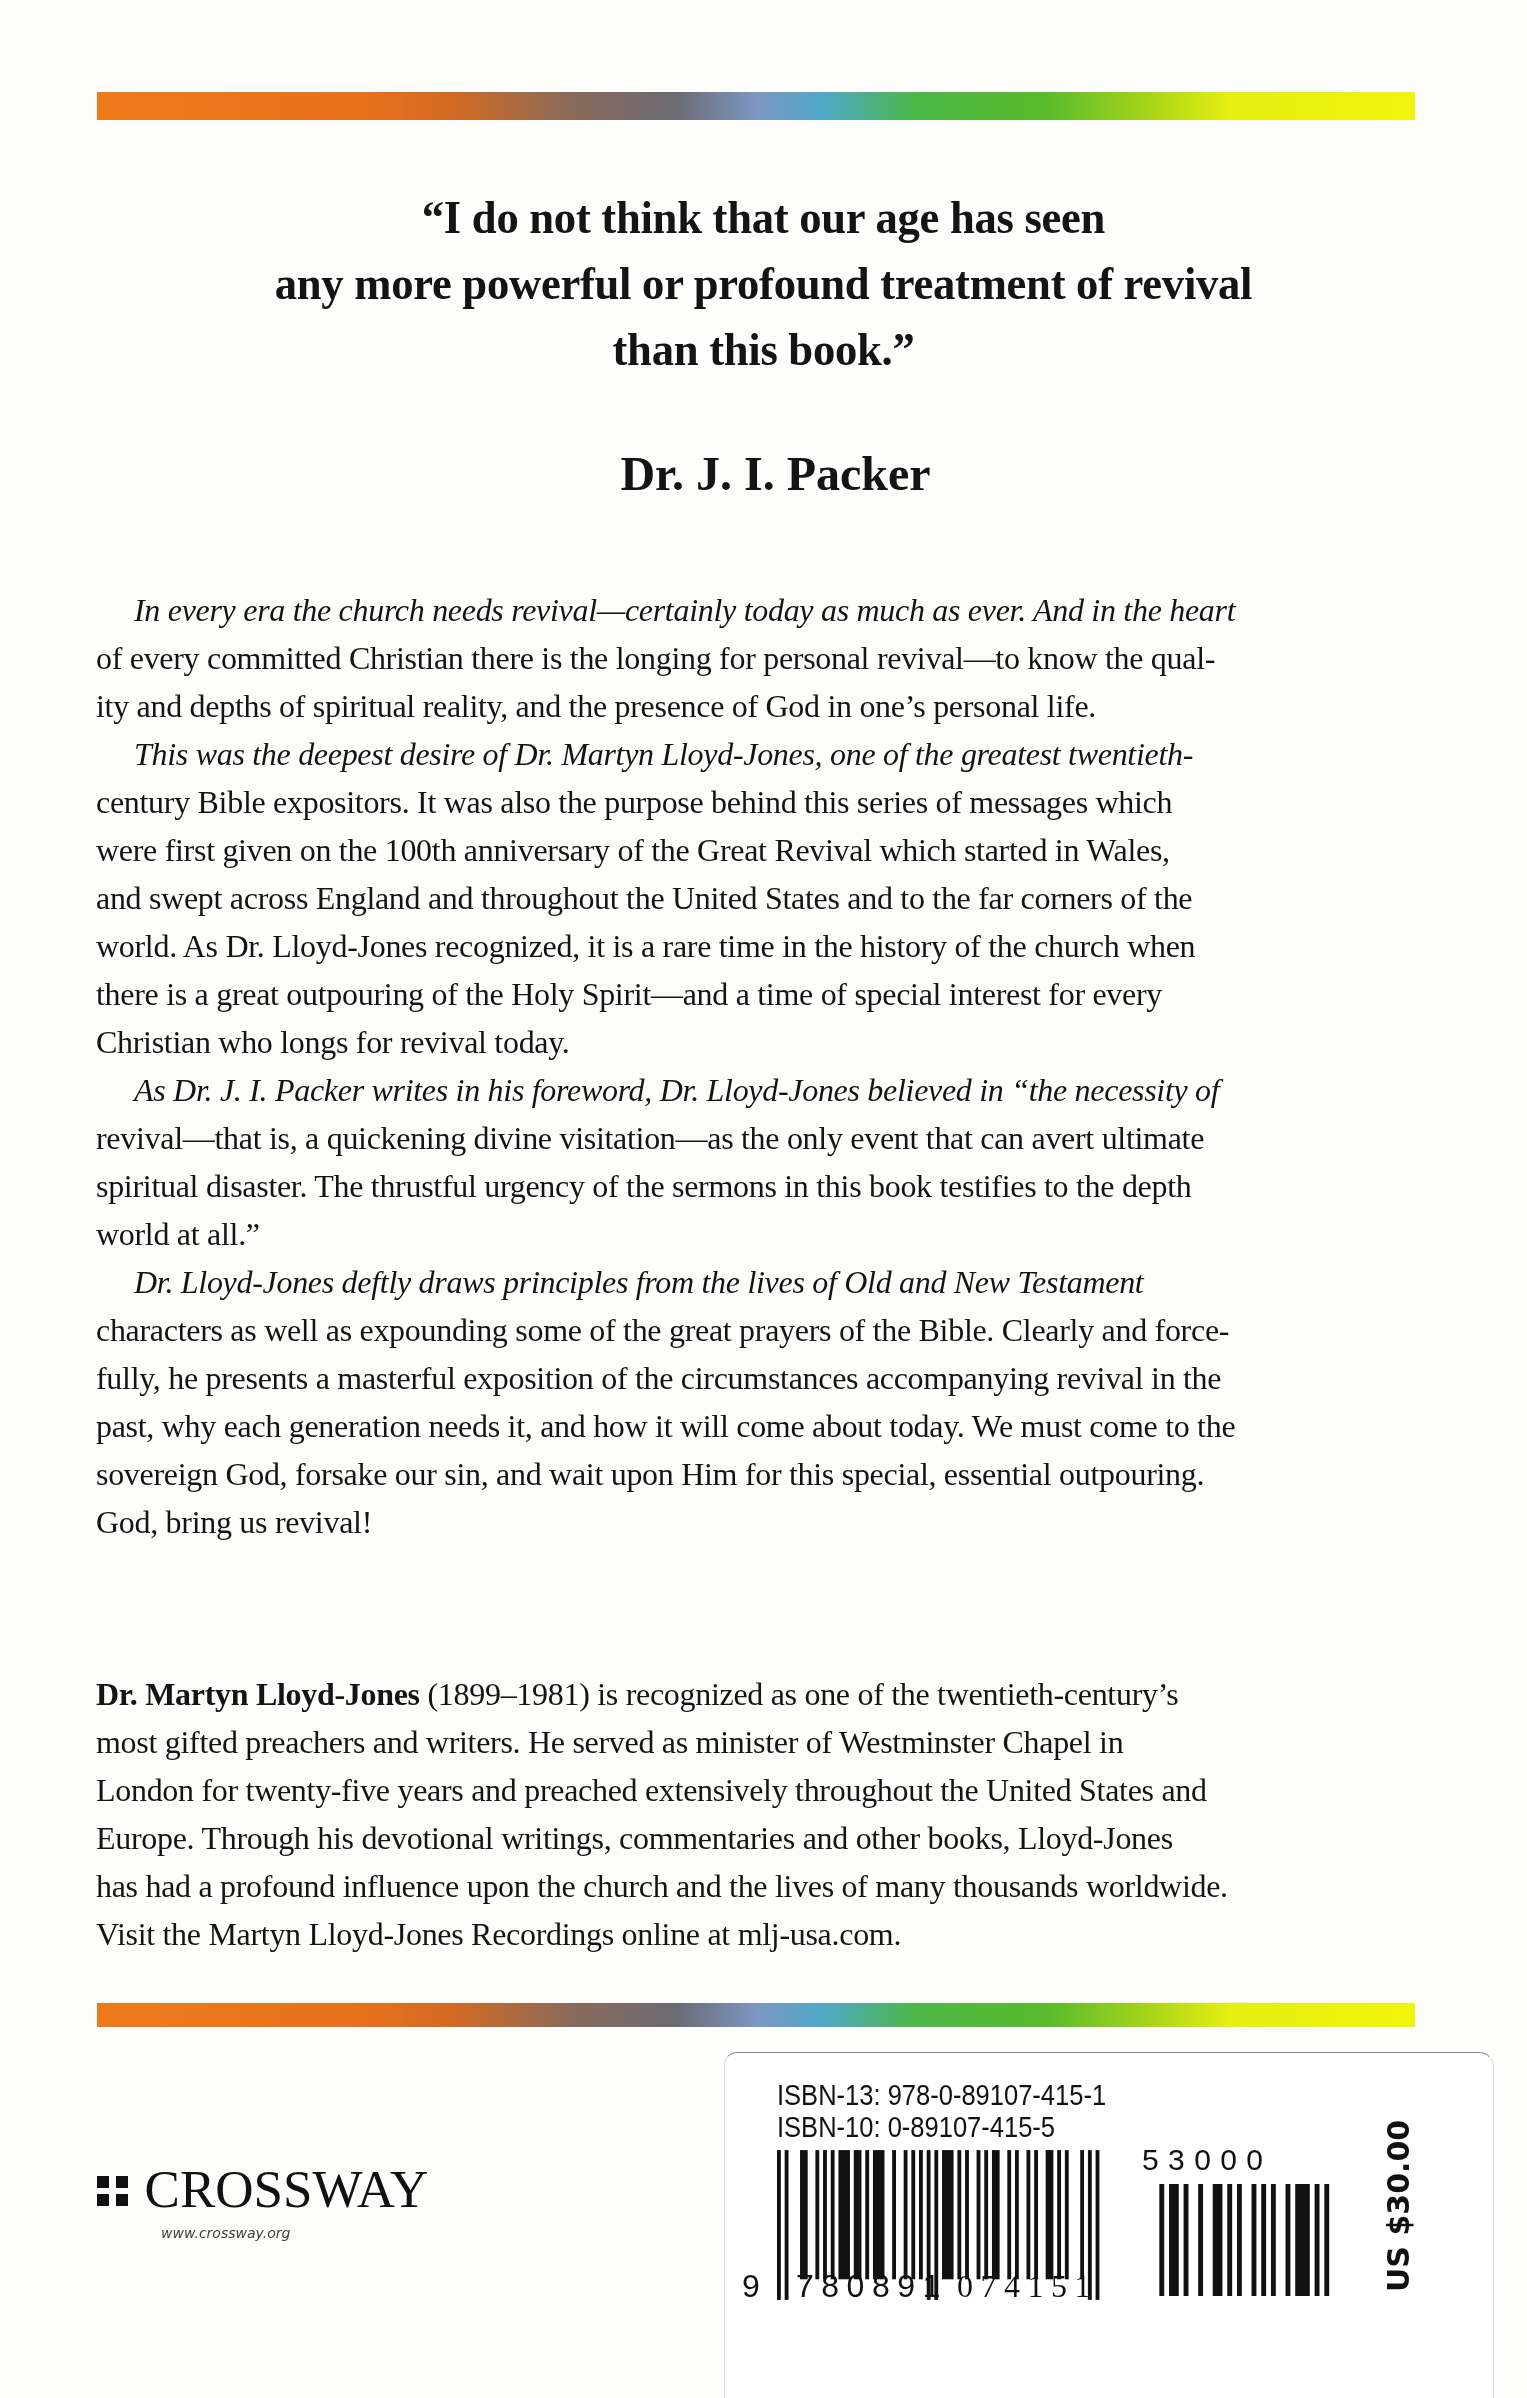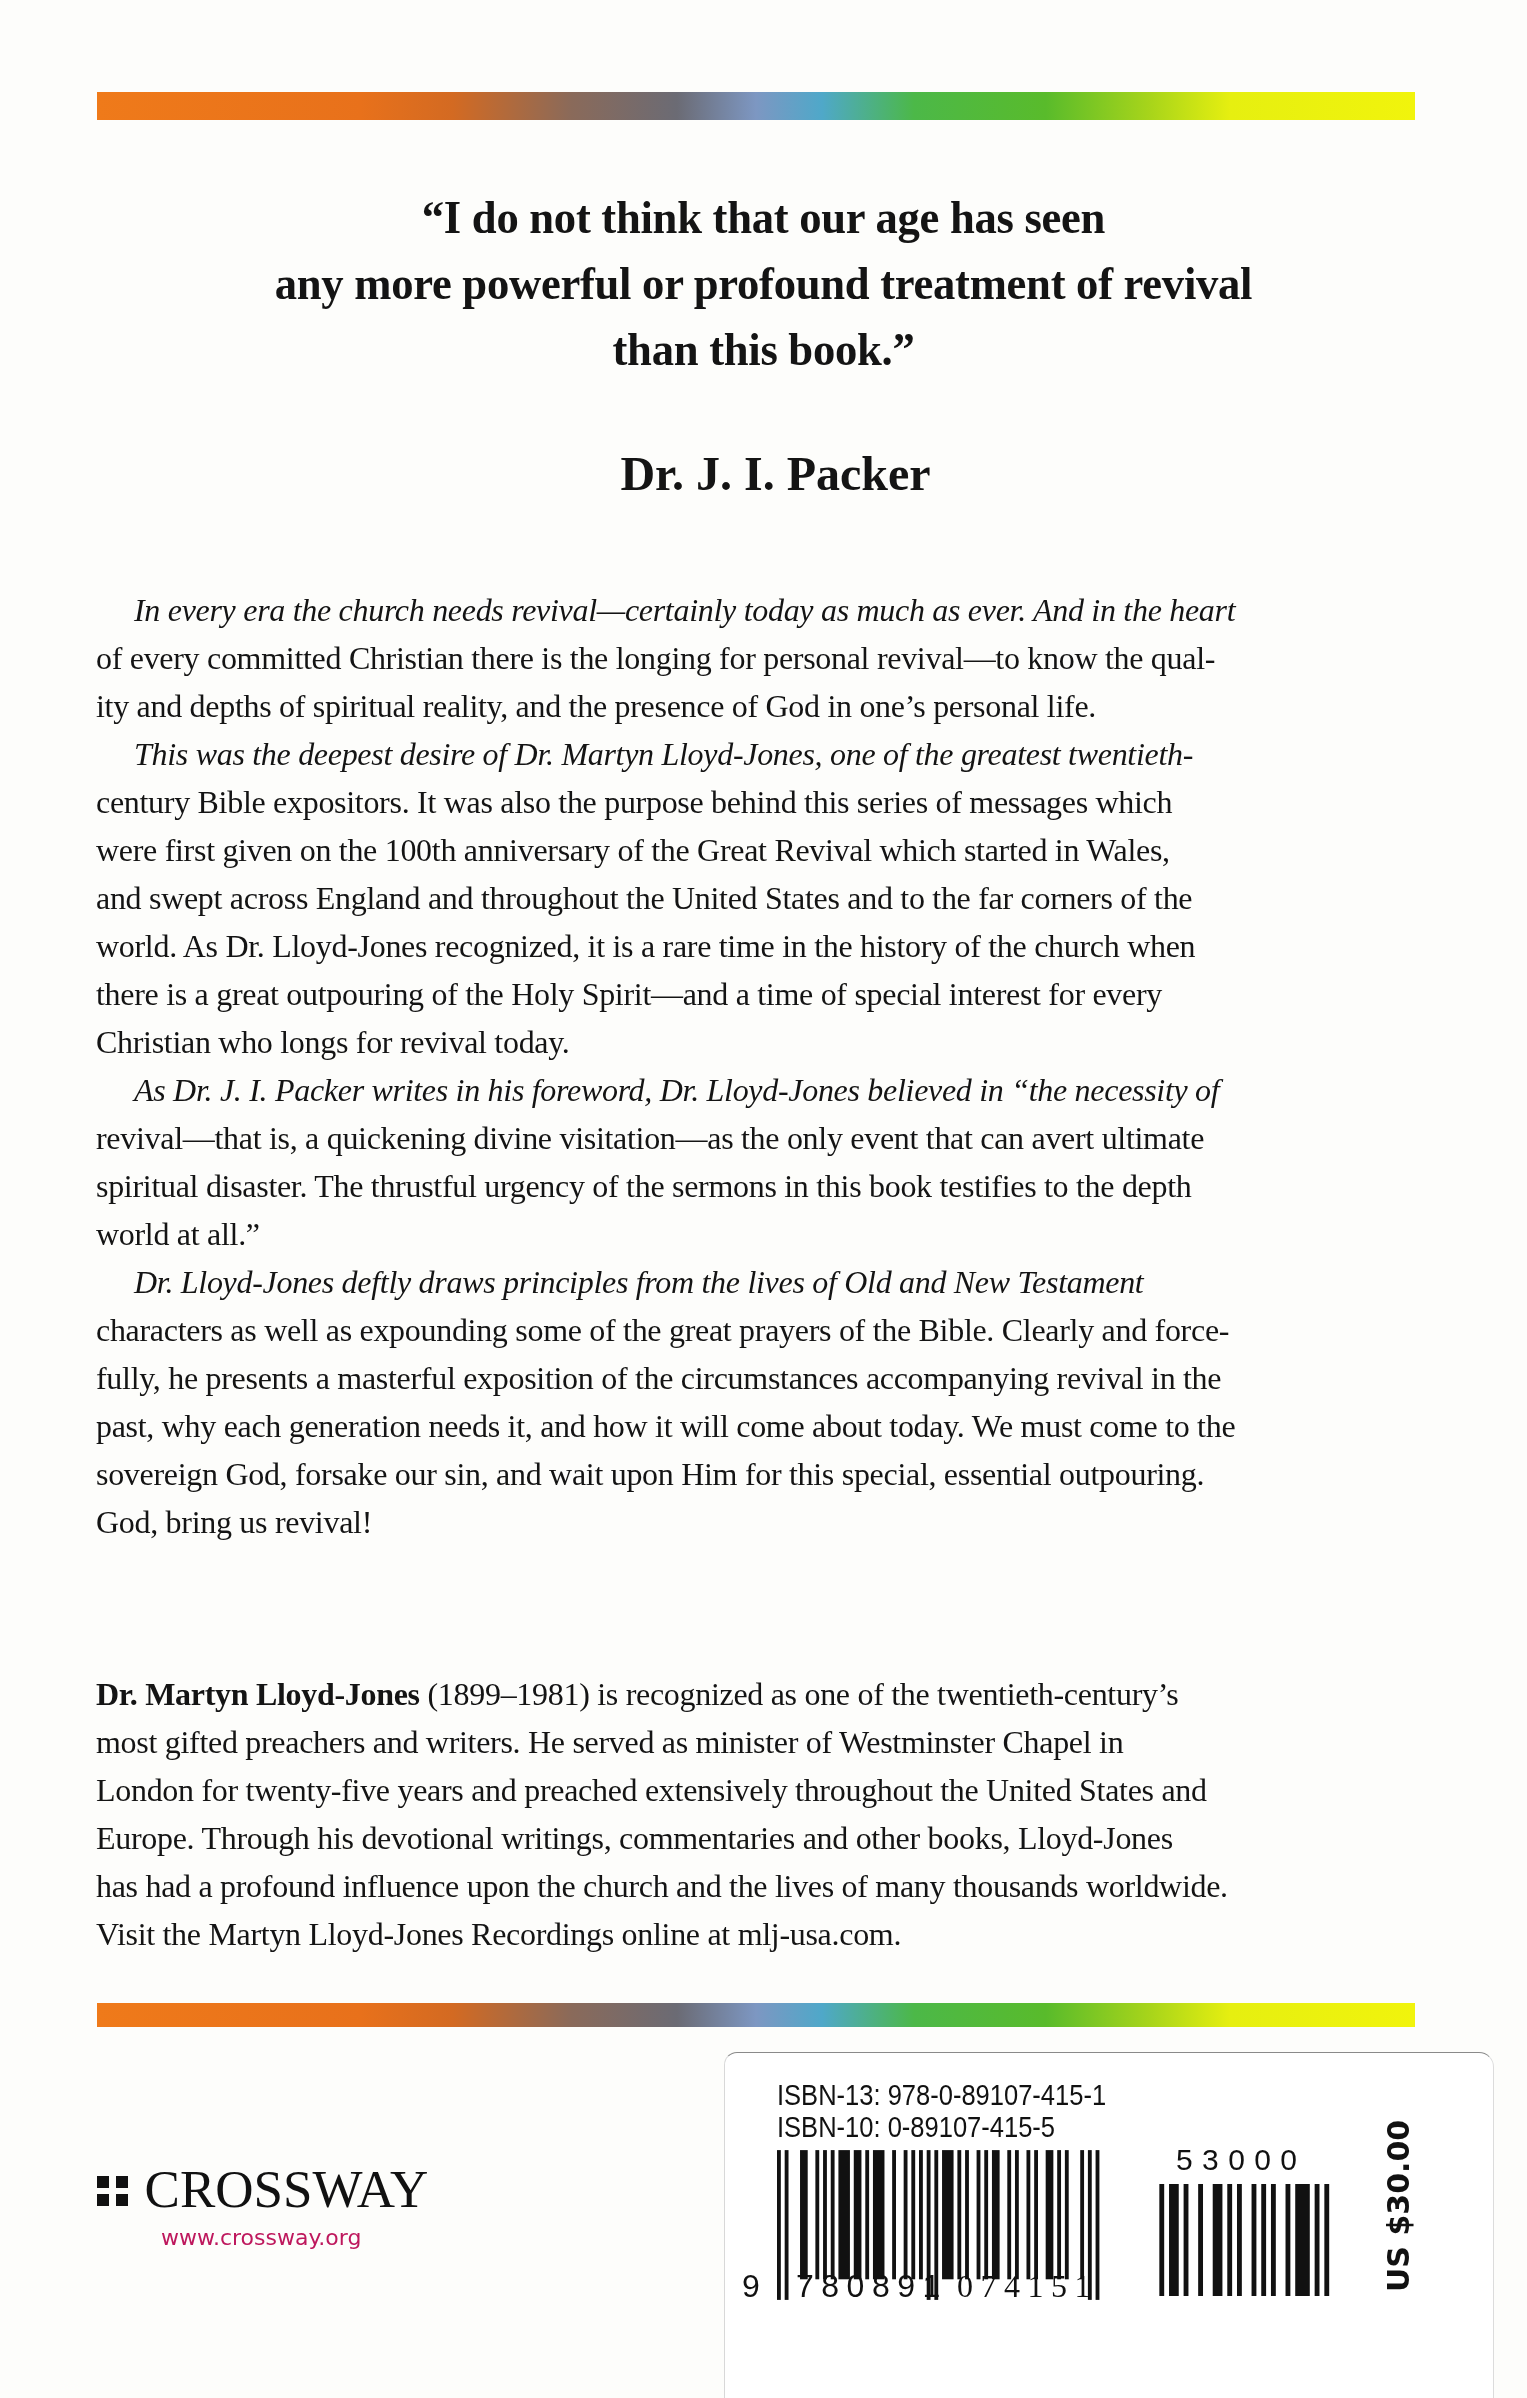--- a/index.html
+++ b/index.html
@@ -102,22 +102,23 @@
       font-family: "Liberation Serif", serif;
       font-size: 53px;
       line-height: 56px;
       letter-spacing: 0px;
       color: #111;
     }
     .publisher-url {
       margin-left: 64px;
       margin-top: 7.5px;
       font-family: "DejaVu Sans", sans-serif;
-      font-size: 22px;
-      color: #be185d;
+      font-size: 14px;
+      color: #404040;
+      font-style: italic;
     }
 
     .sticker {
       position: absolute;
       left: 724px;
       top: 2052px;
       width: 768px;
       height: 347px;
       background: #ffffff;
       border-top: 1.9px solid #8a8a8a;
@@ -163,21 +164,21 @@
       color: #111;
       letter-spacing: 7.5px;
       white-space: nowrap;
     }
     .ean-digits .d-first { position: absolute; left: 0; top: 0; }
     .ean-digits .d-left { position: absolute; left: 54px; top: 0; }
     .ean-digits .d-right { position: absolute; left: 215px; top: 0; font-family: Liberation Serif, serif; }
 
     .addon-digits {
       position: absolute;
-      left: 451px;
+      left: 417px;
       top: 90px;
       font-family: "Liberation Sans", sans-serif;
       font-size: 30px;
       letter-spacing: 9.4px;
       color: #111;
     }
     .price {
       position: absolute;
       left: 656px;
       top: 239px;

